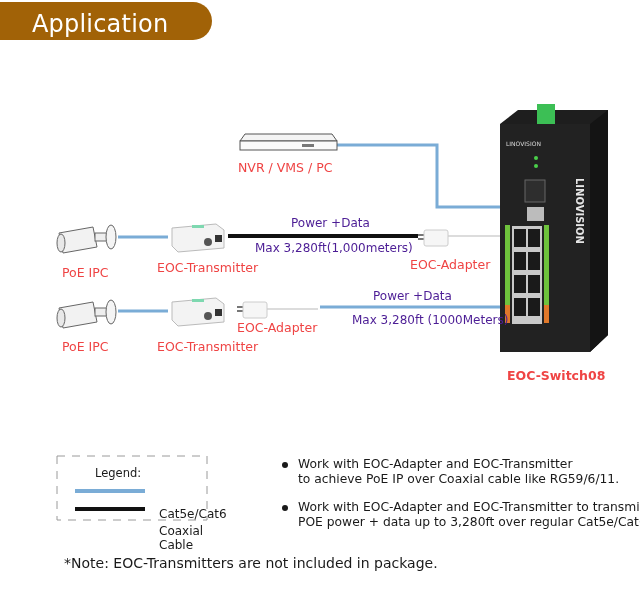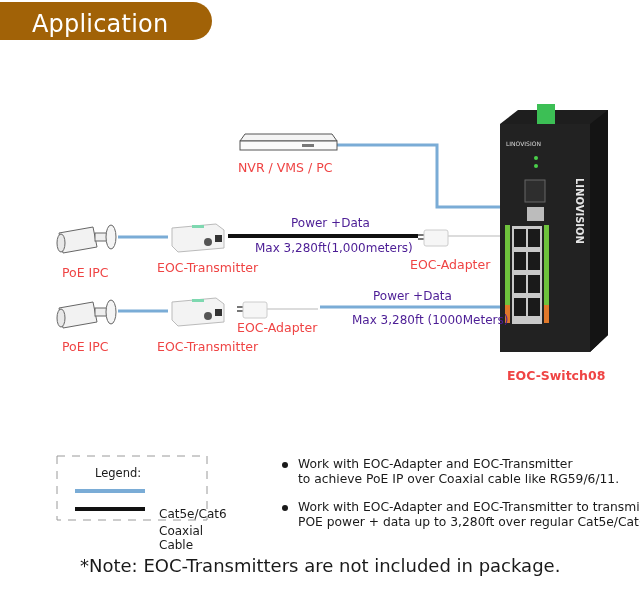--- a/index.html
+++ b/index.html
@@ -11,21 +11,21 @@
   svg.diagram { position: absolute; left: 0; top: 0; }
   .lbl { position: absolute; font-size: 12.5px; color: #ef4444; white-space: nowrap; }
   .red { color: #4c1d95; font-size: 12px; }
   .legend { position: absolute; left: 57px; top: 455px; width: 150px; height: 65px; }
   .legend-title { position: absolute; left: 18px; top: 11px; font-size: 11.5px; margin-left: 20px; }
   .legend-line { position: absolute; left: 18px; width: 70px; height: 4px; }
   .legend-text { position: absolute; left: 102px; font-size: 12px; margin-top: 24px; }
   .bullets { position: absolute; left: 282px; top: 457px; width: 360px; }
   .bullet { position: relative; padding-left: 16px; font-size: 12.3px; line-height: 15px; margin-bottom: 13px; white-space: nowrap; }
   .bullet .dot { position: absolute; left: 0; top: 5px; width: 6px; height: 6px; border-radius: 50%; background: #1a1a1a; }
-  .note { position: absolute; left: 64px; top: 555px; font-size: 18px; margin-left: 16px; }
+  .note { position: absolute; left: 64px; top: 555px; font-size: 14px; }
 </style>
 </head>
 <body>
 
 <div class="banner">
   <span class="banner-text">Application</span>
 </div>
 
 <svg class="diagram" width="640" height="598" viewBox="0 0 640 598">
 

